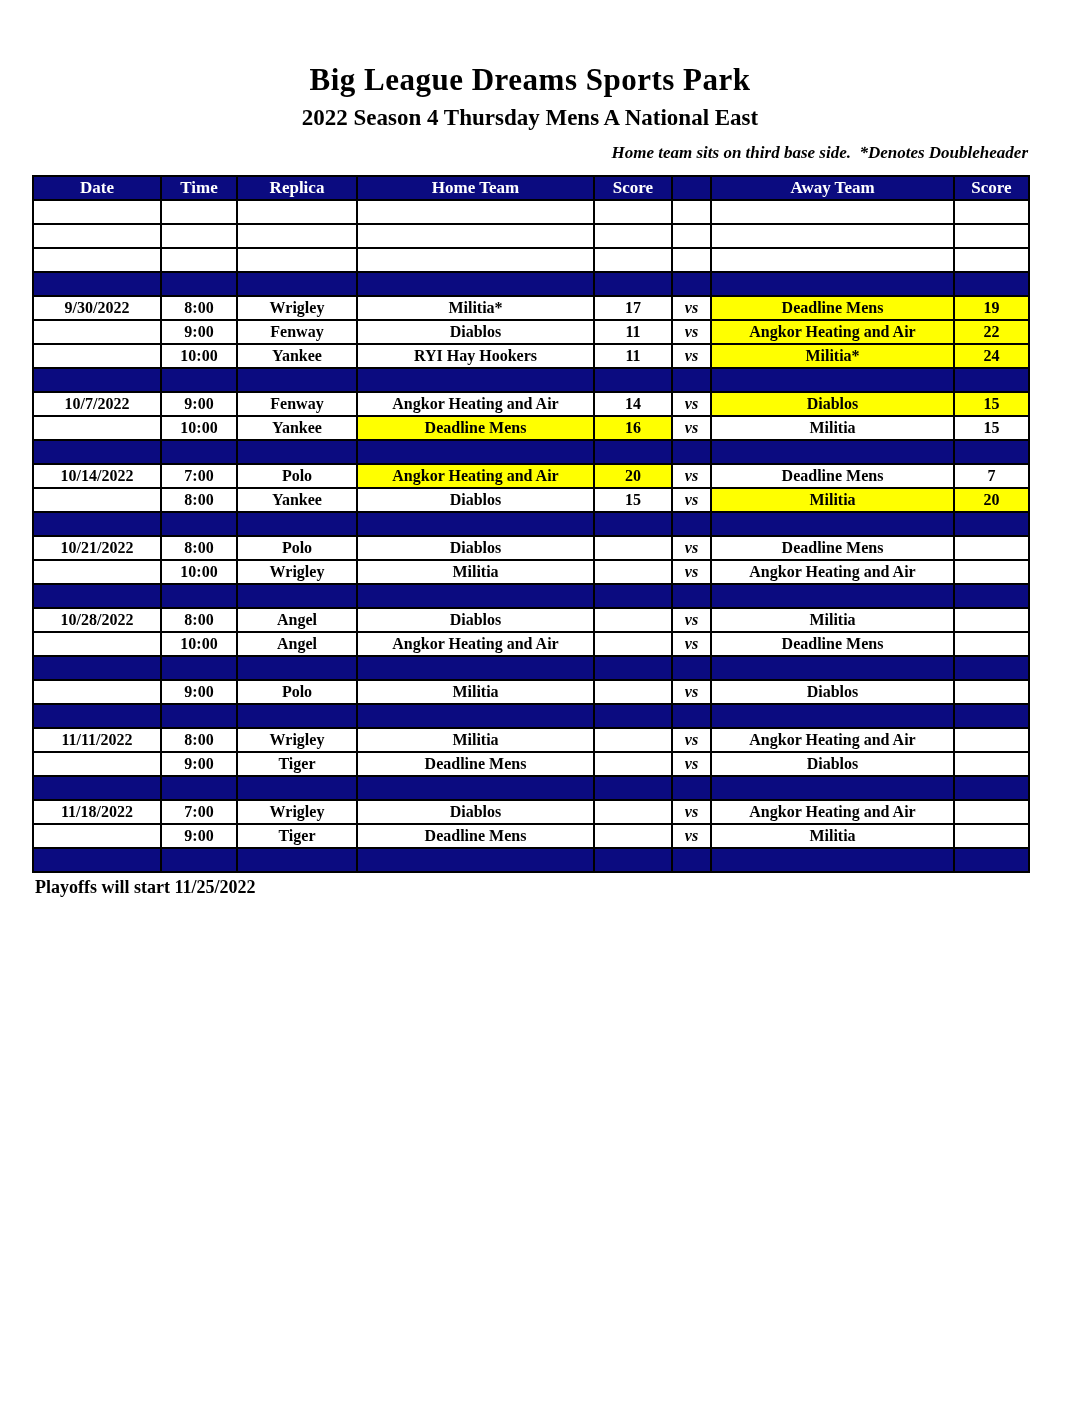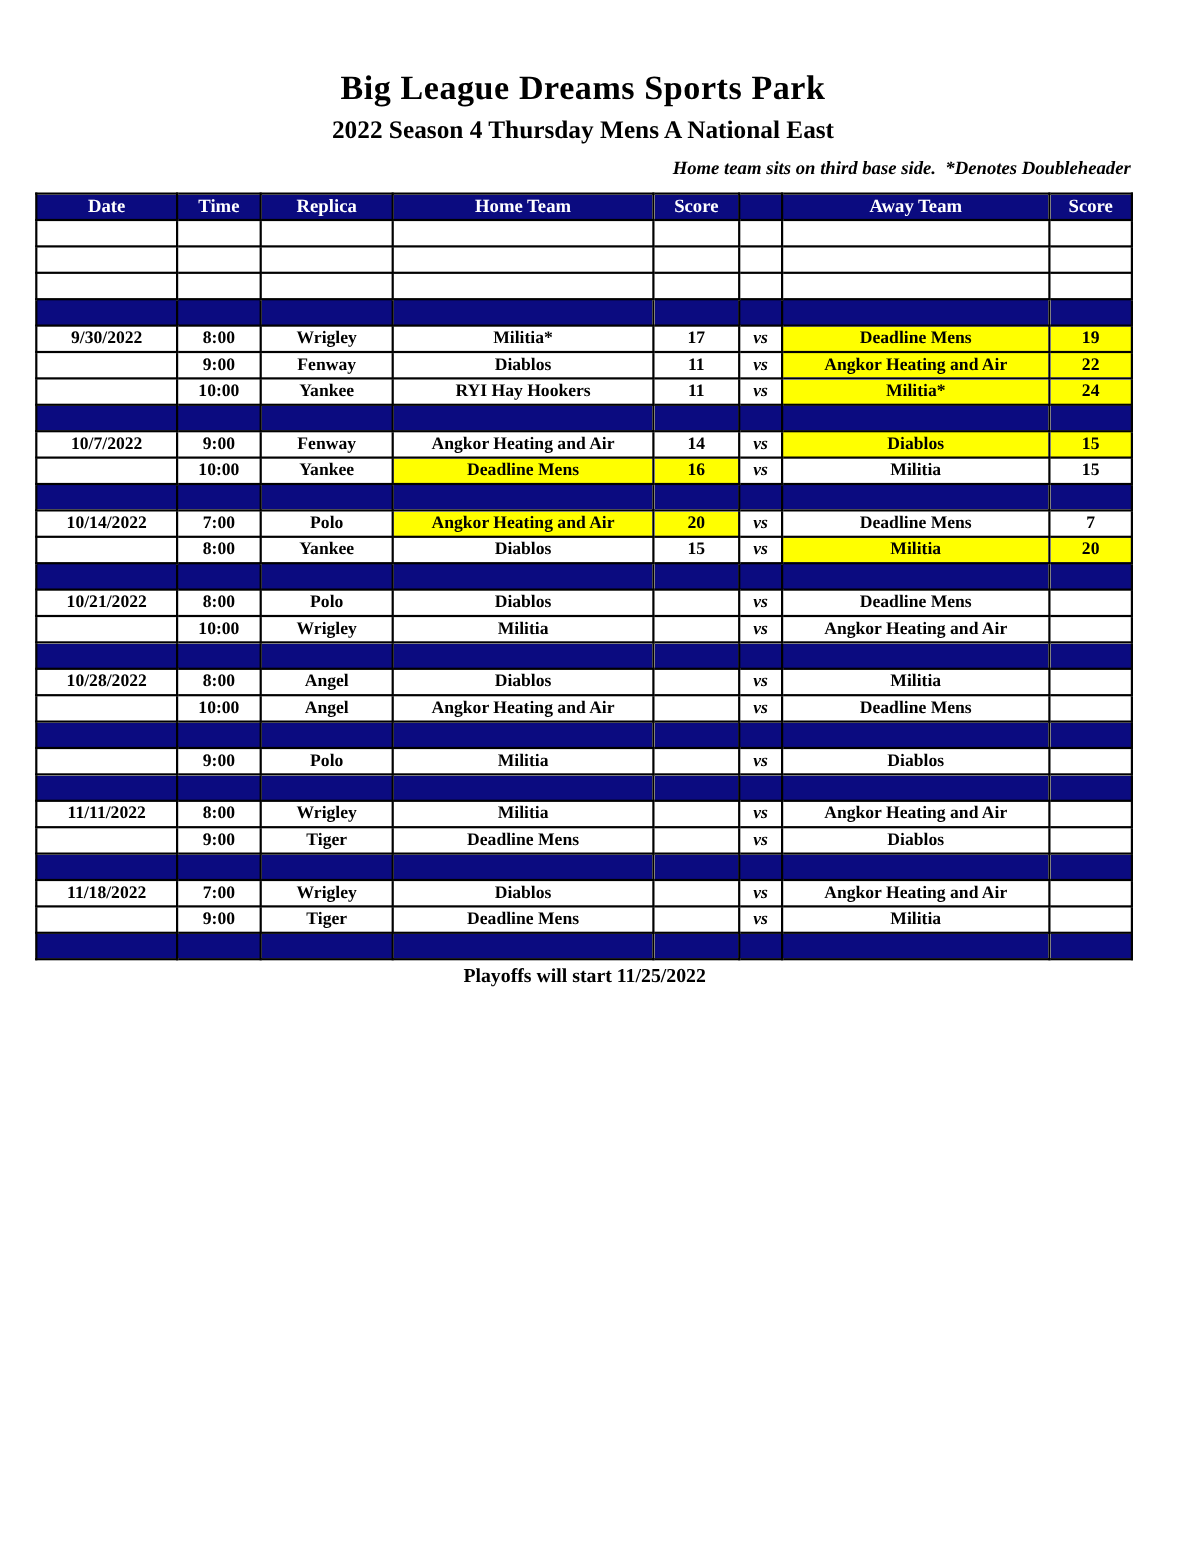--- a/index.html
+++ b/index.html
@@ -54,21 +54,20 @@
     color: #ffffff;
     font-size: 17px;
   }
   td.sep { background: var(--navy); }
   td.hl { background: var(--yellow); }
   td.c-vs { font-style: italic; font-size: 15px; }
   .footer-note {
     margin-top: 4px;
     font-size: 18px;
     padding-left: 3px;
-    text-align: center;
   }
 </style>
 </head>
 <body>
 
 <div class="doc">
   <div class="title">Big League Dreams Sports Park</div>
   <div class="subtitle">2022 Season 4 Thursday Mens A National East</div>
   <div class="note">Home team sits on third base side. &nbsp;*Denotes Doubleheader</div>
 

